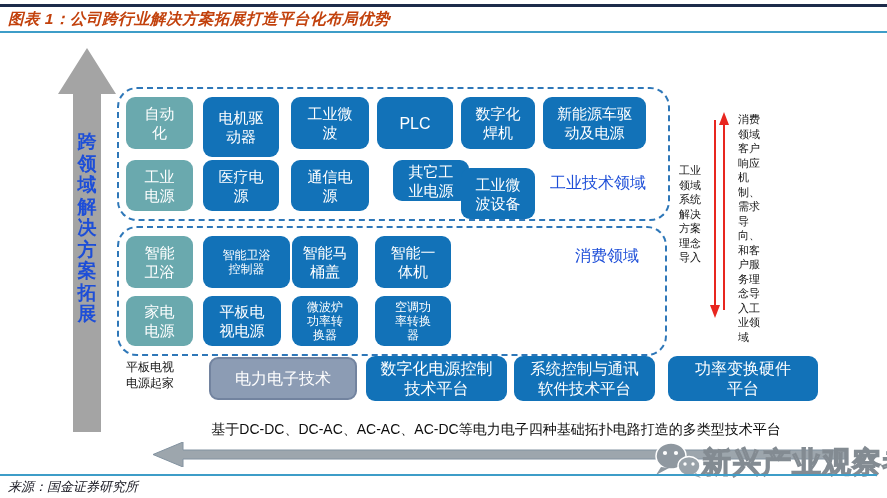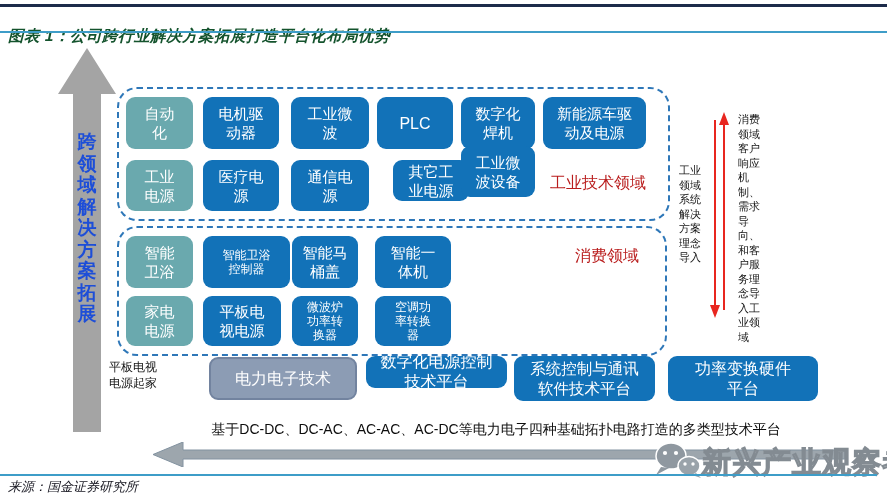--- a/index.html
+++ b/index.html
@@ -1,29 +1,29 @@
 <!DOCTYPE html>
 <html><head>
 <meta charset="utf-8">
 <style>
   html,body{margin:0;padding:0;background:#fff;}
   .stage{position:relative;width:887px;height:498px;background:#fff;overflow:hidden;
          font-family:"Liberation Sans","DejaVu Sans",sans-serif;color:#000;}
   .abs{position:absolute;}
   .rule{position:absolute;}
   .title{position:absolute;left:8px;top:9px;font-size:15.5px;font-weight:bold;font-style:italic;
-         color:#14532d;letter-spacing:.5px;white-space:nowrap;margin-top:17px;}
+         color:#c2410c;letter-spacing:.5px;white-space:nowrap;}
   .dashed{position:absolute;border:2px dashed #2E77B8;border-radius:20px;}
   .b{position:absolute;border-radius:9px;color:#fff;display:flex;align-items:center;justify-content:center;
      text-align:center;font-size:15px;line-height:19px;padding:0 12px;box-sizing:border-box;
      word-break:break-all;overflow:hidden;}
   .blue{background:#1272B8;}
   .teal{background:#6AA9AE;}
   .grayb{background:#8C9CB4;border:2px solid #72839F;}
-  .lbl{position:absolute;color:#b91c1c;font-size:16px;white-space:nowrap;}
+  .lbl{position:absolute;color:#1d4ed8;font-size:16px;white-space:nowrap;}
   .note{position:absolute;color:#141414;font-size:11px;line-height:14.5px;}
   .caption{position:absolute;left:140px;top:421px;width:712px;text-align:center;font-size:14px;
            font-weight:500;color:#0d0d0d;white-space:nowrap;}
   .vtext{position:absolute;left:77px;top:131px;width:20px;font-size:19px;line-height:21.5px;
          font-weight:bold;color:#1d4ed8;text-align:center;word-break:break-all;}
   .wm-text{position:absolute;left:702px;top:443px;font-size:29px;font-weight:700;letter-spacing:1px;
            color:rgba(255,255,255,0.55);-webkit-text-stroke:1.2px #838B92;white-space:nowrap;}
   .source{position:absolute;left:8px;top:478px;font-size:13px;font-style:italic;
           font-family:"Liberation Serif","DejaVu Serif",serif;color:#15151f;}
   .sm{font-size:12px;line-height:14px;padding:0 16px;}
@@ -39,49 +39,49 @@
   <div class="rule" style="left:0;top:31px;width:887px;height:2px;background:#3E9DC8;"></div>
 
   <svg class="abs" style="left:58px;top:48px;" width="58" height="384" viewBox="0 0 58 384">
     <polygon points="29,0 58,46 43,46 43,384 15,384 15,46 0,46" fill="#A4A4A4"></polygon>
   </svg>
   <div class="vtext">跨领域解决方案拓展</div>
 
   <div class="dashed" style="left:117px;top:87px;width:549px;height:130px;"></div>
 
   <div class="b teal" style="left:126px;top:97px;width:67px;height:52px;">自动化</div>
-  <div class="b blue" style="left:203px;top:97px;width:76px;height:52px;padding:0 9px;">电机驱动器</div>
+  <div class="b blue" style="left:203px;top:97px;width:76px;height:60px;padding:0 9px;">电机驱动器</div>
   <div class="b blue" style="left:291px;top:97px;width:78px;height:52px;padding:16px 10px;">工业微波</div>
   <div class="b blue" style="left:377px;top:97px;width:76px;height:52px;font-size:16px;">PLC</div>
   <div class="b blue" style="left:461px;top:97px;width:74px;height:52px;padding:13px 8px;">数字化焊机</div>
   <div class="b blue" style="left:543px;top:97px;width:103px;height:52px;padding:0 8px;">新能源车驱动及电源</div>
 
   <div class="b teal" style="left:126px;top:160px;width:67px;height:51px;">工业电源</div>
   <div class="b blue" style="left:203px;top:160px;width:76px;height:51px;padding:0 9px;">医疗电源</div>
   <div class="b blue" style="left:291px;top:160px;width:78px;height:51px;padding:0 10px;">通信电源</div>
   <div class="b blue" style="left:377px;top:160px;width:76px;height:41px;padding:0 9px;margin-left:16px;">其它工业电源</div>
-  <div class="b blue" style="left:461px;top:146px;width:74px;height:51px;padding:0 8px;">工业微波设备</div>
+  <div class="b blue" style="left:461px;top:168px;width:74px;height:51px;padding:0 8px;">工业微波设备</div>
   <div class="lbl" style="left:550px;top:173px;">工业技术领域</div>
 
   <div class="dashed" style="left:117px;top:226px;width:546px;height:126px;"></div>
 
   <div class="b teal" style="left:126px;top:236px;width:67px;height:52px;">智能卫浴</div>
   <div class="b blue sm" style="left:203px;top:236px;width:87px;height:52px;">智能卫浴控制器</div>
   <div class="b blue" style="left:292px;top:236px;width:66px;height:52px;padding:0 6px;">智能马桶盖</div>
   <div class="b blue" style="left:375px;top:236px;width:76px;height:52px;padding:0 9px;">智能一体机</div>
   <div class="lbl" style="left:575px;top:246px;">消费领域</div>
 
   <div class="b teal" style="left:126px;top:296px;width:67px;height:50px;">家电电源</div>
   <div class="b blue" style="left:203px;top:296px;width:78px;height:50px;padding:0 10px;">平板电视电源</div>
   <div class="b blue xs" style="left:292px;top:296px;width:66px;height:50px;padding:0 12px;">微波炉功率转换器</div>
   <div class="b blue xs" style="left:375px;top:296px;width:76px;height:50px;padding:0 16px;">空调功率转换器</div>
 
-  <div class="note" style="left:109px;top:359px;width:56px;font-size:12px;line-height:16px;">平板电视电源起家</div>
+  <div class="note" style="left:126px;top:359px;width:56px;font-size:12px;line-height:16px;">平板电视电源起家</div>
   <div class="b grayb" style="left:209px;top:357px;width:148px;height:43px;font-size:16px;white-space:nowrap;">电力电子技术</div>
-  <div class="b blue" style="left:366px;top:356px;width:141px;height:32px;font-size:16px;line-height:20px;padding:15px 14px;">数字化电源控制技术平台</div>
+  <div class="b blue" style="left:366px;top:356px;width:141px;height:45px;font-size:16px;line-height:20px;padding:15px 14px;">数字化电源控制技术平台</div>
   <div class="b blue" style="left:514px;top:356px;width:141px;height:45px;font-size:15.5px;line-height:20px;padding:0 9px;">系统控制与通讯软件技术平台</div>
   <div class="b blue" style="left:668px;top:356px;width:150px;height:45px;font-size:16px;line-height:20px;padding:0 22px;">功率变换硬件平台</div>
 
   <div class="caption">基于DC-DC、DC-AC、AC-AC、AC-DC等电力电子四种基础拓扑电路打造的多类型技术平台</div>
   <svg class="abs" style="left:153px;top:442px;" width="692" height="25" viewBox="0 0 692 25">
     <polygon points="0,12.5 30,0 30,8 692,8 692,17 30,17 30,25" fill="#9DA6AD" stroke="#8292A0" stroke-width="1"></polygon>
   </svg>
 
   <div class="note" style="left:679px;top:163px;width:23px;">工业领域系统解决方案理念导入</div>
   <svg class="abs" style="left:708px;top:110px;" width="24" height="210" viewBox="0 0 24 210">

